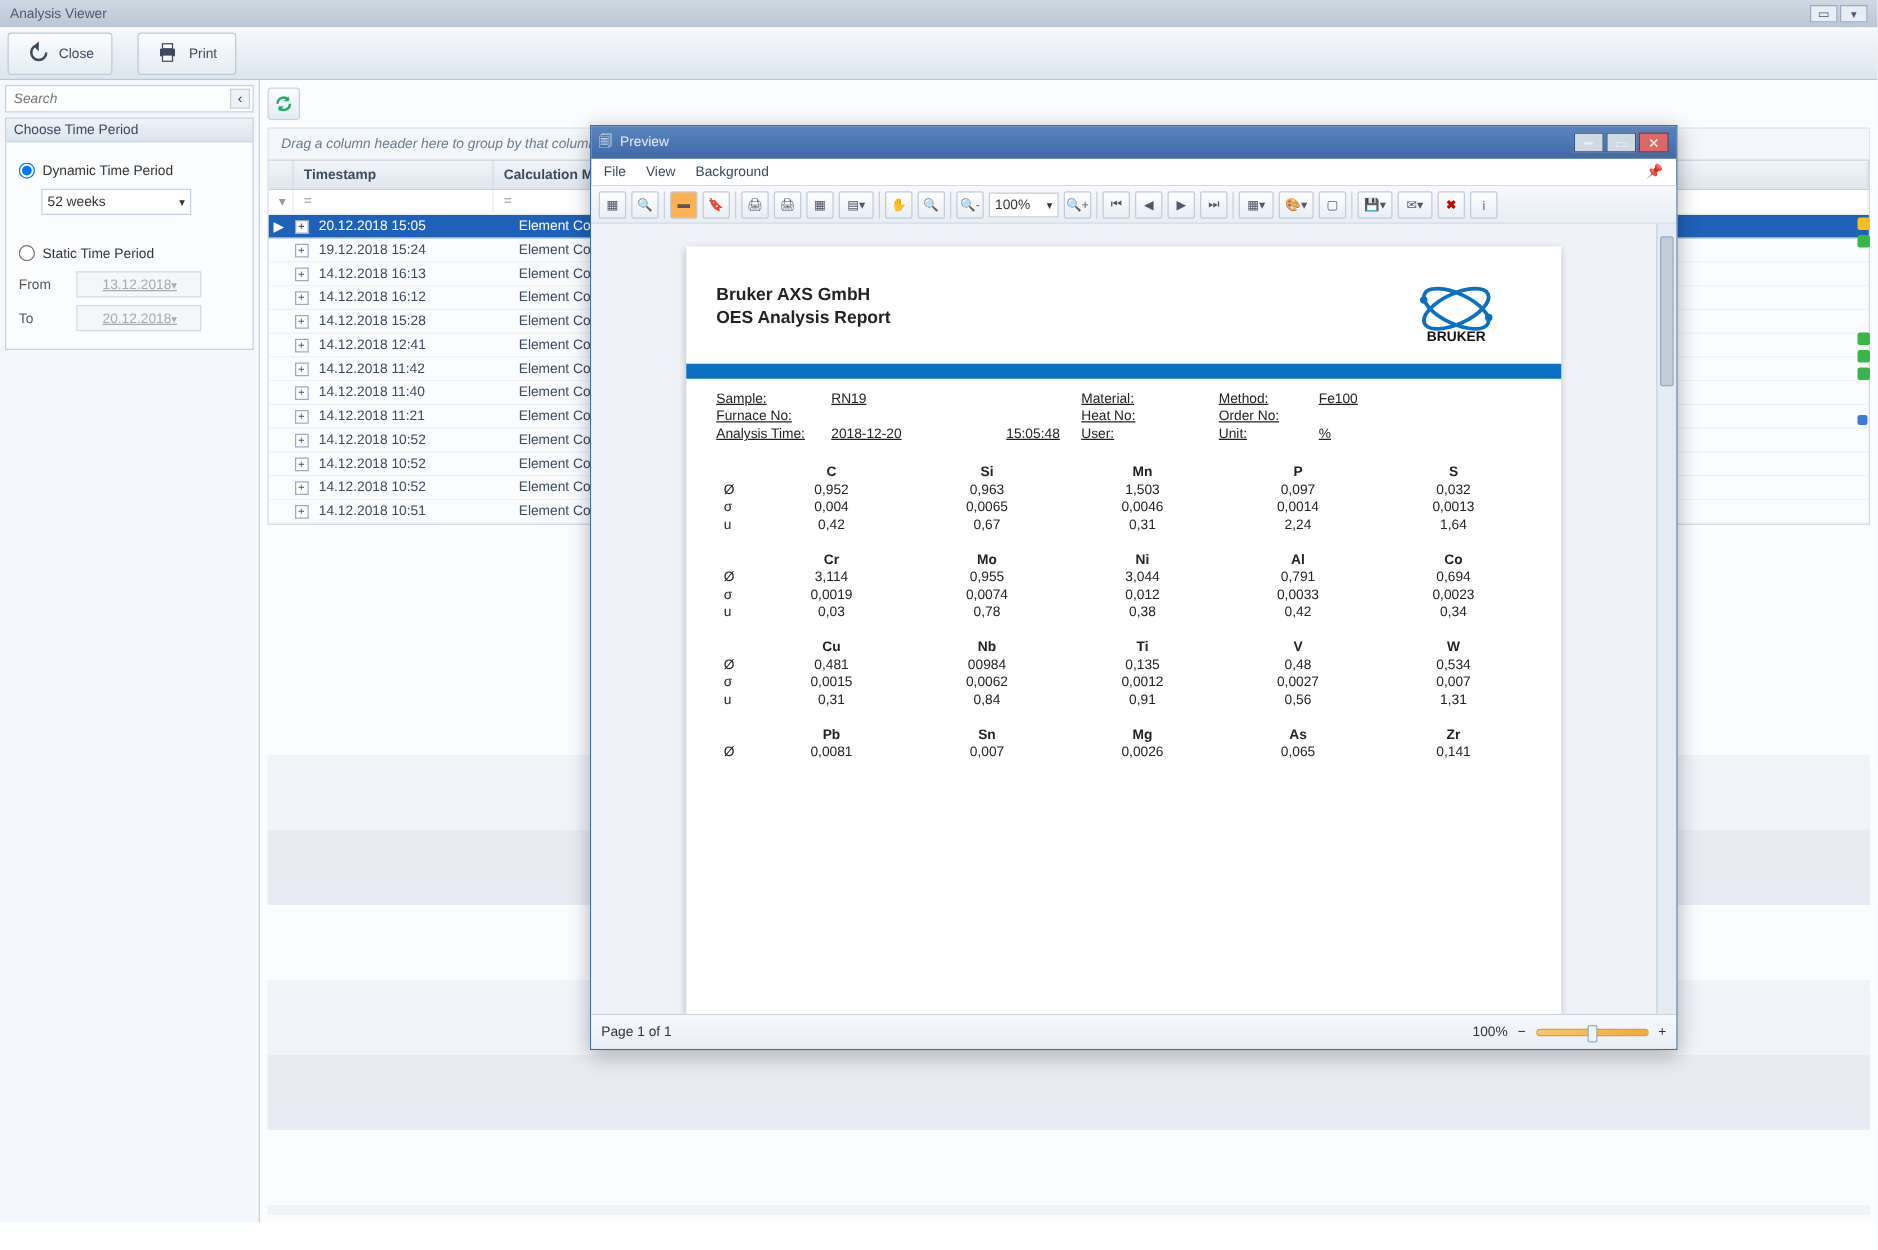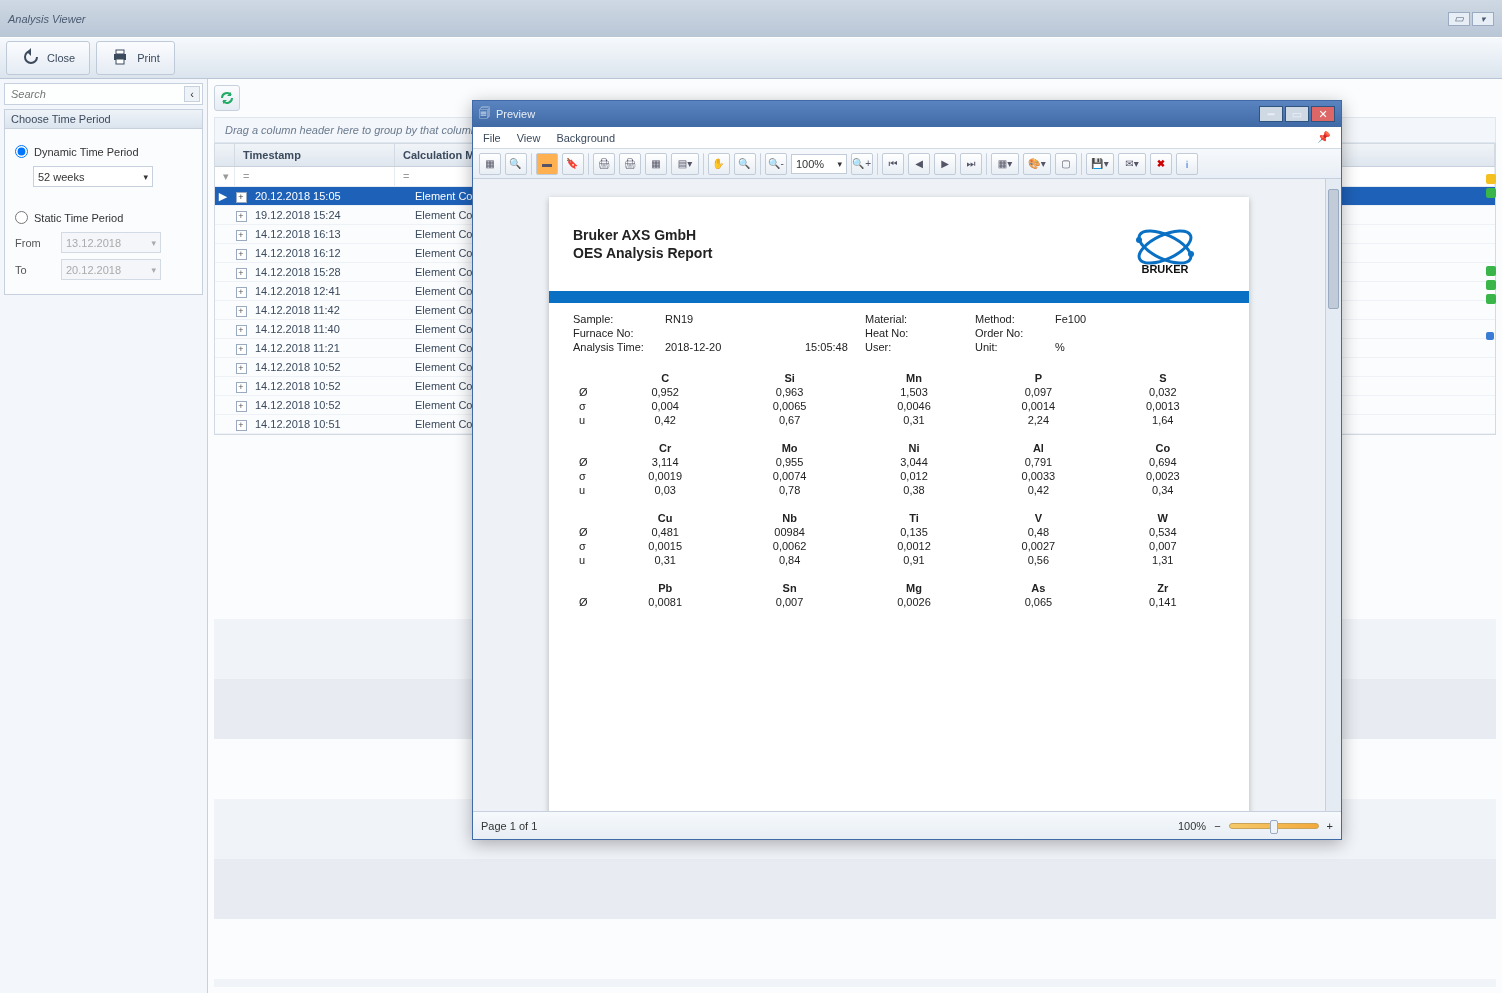--- a/index.html
+++ b/index.html
@@ -1,37 +1,37 @@
 <!DOCTYPE html>
 <html><head>
 <meta charset="utf-8">
 <style>
   * { box-sizing: border-box; font-family: Tahoma, Arial, sans-serif; font-size: 11px; }
   body { margin:0; background:#dfe6ee; color:#333; }
   .app { width:1502px; height:1000px; position:relative; background:#fff; }
-  .titlebar { height:37px; background:linear-gradient(#cfd9e4,#b9c6d6); display:flex; align-items:center; padding:0 8px; color:#4a5a70; font-style:italic;}
+  .titlebar { height:22px; background:linear-gradient(#cfd9e4,#b9c6d6); display:flex; align-items:center; padding:0 8px; color:#4a5a70; }
   .titlebar-right { margin-left:auto; display:flex; gap:2px;}
   .winbtn { width:22px; height:14px; border:1px solid #9aaac0; background:#e8eef5; display:flex; align-items:center; justify-content:center; font-size:10px; }
-  .toolbar { height:42px; background:linear-gradient(#f6f9fc,#dbe4ee); border-top:1px solid #fff; border-bottom:1px solid #b9c6d6; display:flex; align-items:center; gap:6px; padding:0 6px;}
+  .toolbar { height:42px; background:linear-gradient(#f6f9fc,#dbe4ee); border-top:1px solid #fff; border-bottom:1px solid #b9c6d6; display:flex; align-items:center; gap:20px; padding:0 6px;}
   .tbtn { height:34px; padding:0 14px; display:flex; align-items:center; gap:8px; border:1px solid #bfcad8; border-radius:3px; background:linear-gradient(#fbfcfe,#e5ecf4); color:#3b4a5d;}
   .icon { display:inline-block; }
   .main { display:flex; height:calc(100% - 64px - 22px); }
   
   .leftpane { width:208px; background:#f3f6fa; border-right:1px solid #c7d1de; display:flex; flex-direction:column; }
   .search { margin:4px; position:relative; }
   .search input { width:100%; height:22px; border:1px solid #c7d1de; padding:0 20px 0 6px; font-style:italic; color:#888; background:#fdfefe;}
   .search .clear { position:absolute; right:3px; top:3px; width:16px; height:16px; border:1px solid #c7d1de; background:#eef3f8; text-align:center; line-height:14px;}
   .panelhdr { background:linear-gradient(#eef3f8,#dbe4ee); border:1px solid #c7d1de; margin:0 4px; padding:3px 6px; color:#3b4a5d; font-weight:normal;}
   .panelbody { border:1px solid #c7d1de; border-top:none; margin:0 4px; padding:10px 10px 14px; background:#fbfcfe;}
   .radio-row { display:flex; align-items:center; gap:6px; margin:6px 0 8px;}
   .radio-row input { margin:0; }
   .weeks { width:120px; height:21px; border:1px solid #c7d1de; background:#fff; margin-left:18px; display:flex; align-items:center; justify-content:space-between; padding:0 4px; color:#333;}
   .date-row { display:flex; align-items:center; gap:10px; margin:6px 0 0 0;}
   .date-row label { width:36px; color:#555;}
-  .date-row .date { width:100px; height:21px; border:1px solid #d2dae4; background:#f4f6f9; display:flex; align-items:center; justify-content:space-between; padding:0 4px; color:#aaa;}
+  .date-row .date { width:100px; height:21px; border:1px solid #d2dae4; background:#f4f6f9; display:flex; align-items:center; justify-content:space-between; padding:0 20px; color:#aaa;text-decoration:underline;}
   
   .center { flex:1; position:relative; background:#fbfcfe;}
   .refresh { width:26px; height:26px; border:1px solid #c7d1de; background:linear-gradient(#fbfcfe,#e5ecf4); margin:6px; display:flex; align-items:center; justify-content:center; border-radius:3px;}
   .groupbar { margin:0 6px; padding:6px 10px; border:1px solid #e0e6ee; background:#f3f6fa; color:#6a7a8e; font-style:italic;}
   .grid { margin:0 6px; border:1px solid #d2dae4;}
   .ghead { display:flex; background:linear-gradient(#f0f4f9,#dfe6ee); border-bottom:1px solid #c7d1de;}
   .ghead div { padding:5px 8px; border-right:1px solid #d2dae4; font-weight:bold; color:#3b4a5d;}
   .ghead .c1 { width:20px; border-right:1px solid #d2dae4;}
   .ghead .c2 { width:160px;}
   .ghead .c3 { flex:1;}
@@ -63,21 +63,21 @@
   .pbtn.sep { width:1px; border:none; background:#c7d1de;}
   .zoomselect{ width:56px; height:20px; border:1px solid #c2ccd8; background:#fff; display:flex; align-items:center; justify-content:space-between; padding:0 4px; font-size:10px;}
   .pbtn.red{ color:#c00; font-weight:bold;}
   .pbody { flex:1; overflow:hidden; background:#eef1f5; position:relative;}
   .page { position:absolute; left:76px; top:18px; width:700px; height:660px; background:#fff; box-shadow:0 2px 6px rgba(0,0,0,0.25); padding:30px 24px 10px; }
   .rpthead { display:flex; justify-content:space-between; align-items:flex-start;}
   .rpthead h1 { margin:0; font-size:14px; font-weight:bold; color:#222;}
   .rpthead h2 { margin:2px 0 0; font-size:14px; font-weight:bold; color:#222;}
   .logo { width:120px; height:50px; }
   .bluebar { height:12px; background:#0a70c4; margin:14px -24px 10px;}
-  .meta { display:grid; grid-template-columns: 92px 140px 60px 110px 80px 60px; row-gap:2px; font-size:11.5px; color:#222;}
+  .meta { display:grid; grid-template-columns: 92px 140px 60px 110px 80px 60px; row-gap:2px; font-size:11.5px; color:#222;text-decoration:underline;}
   .meta .lbl{ color:#222;}
   .elemtbl { margin-top:18px;}
   .elemrow{ display:grid; grid-template-columns: 30px repeat(5,1fr); text-align:center; font-size:12px; color:#222; padding:1px 0;}
   .elemrow.hdr{ font-weight:bold; margin-top:14px;}
   .elemrow .rowlbl{ text-align:left; padding-left:6px;}
   .pscroll { position:absolute; right:0; top:0; width:16px; bottom:0; background:#e5ebf2; border-left:1px solid #c7d1de;}
   .pscroll .thumb{ position:absolute; left:2px; right:2px; top:10px; height:120px; background:#c2ccd8; border:1px solid #9aaac0; border-radius:2px;}
   .pstatus { height:28px; border-top:1px solid #c7d1de; background:linear-gradient(#f6f9fc,#e8eef5); display:flex; align-items:center; padding:0 8px; gap:8px;}
   .pstatus .spacer{flex:1;}
   .slider{ width:90px; height:6px; background:linear-gradient(90deg,#f6c96a,#f3a93c); border:1px solid #c7a45a; border-radius:3px; position:relative;}

